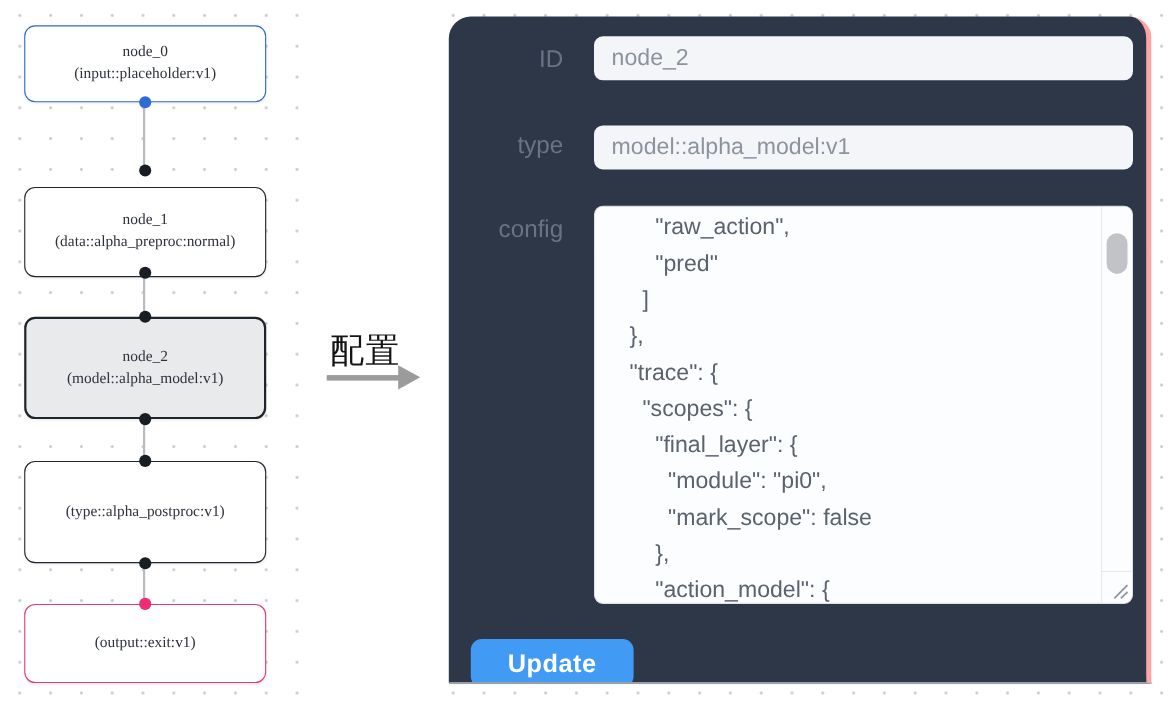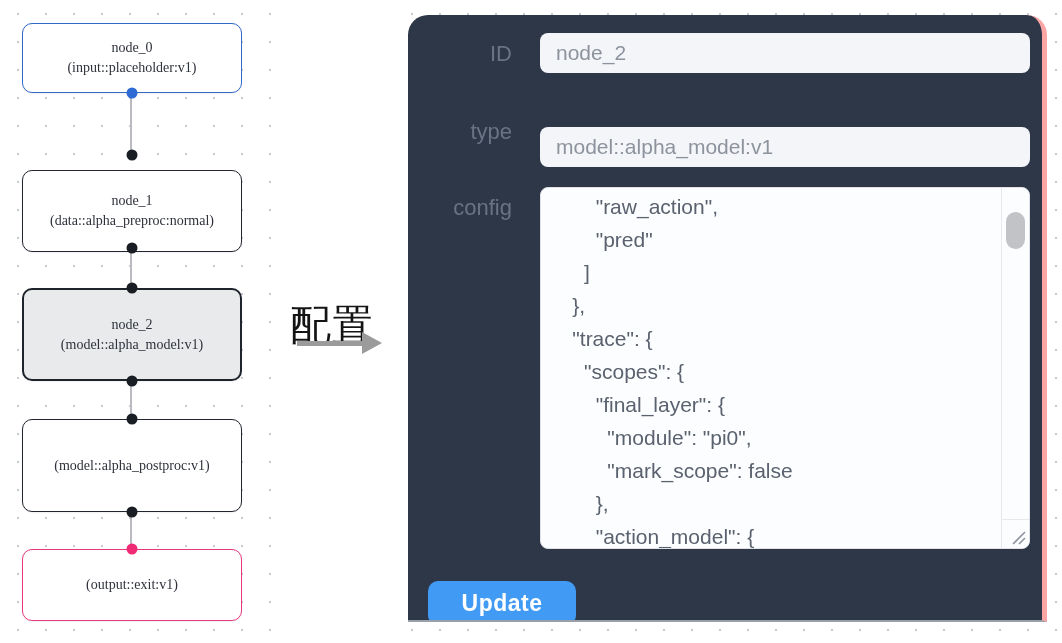--- a/index.html
+++ b/index.html
@@ -43,21 +43,21 @@
     position: absolute; width: 11px; height: 11px; border-radius: 50%;
     transform: translate(-50%, -50%); left: 132px;
   }
   .port-dark { background: #191d24; }
   .port-blue { background: #2f6bd4; }
   .port-pink { background: #f02a75; }
 
   
   #transition-label {
     position: absolute; left: 286px; top: 298px; width: 92px;
-    text-align: center; font-size: 41px; color: #141414; font-weight: 500;
+    text-align: center; font-size: 31px; color: #141414; font-weight: 500;
     letter-spacing: 1px;
   }
   #arrow-shaft {
     position: absolute; left: 297px; top: 341px; width: 66px; height: 5px;
     background: #9b9b9b;
   }
   #arrow-head {
     position: absolute; left: 362px; top: 332px; width: 0; height: 0;
     border-top: 11px solid transparent; border-bottom: 11px solid transparent;
     border-left: 20px solid #9b9b9b;
@@ -81,21 +81,21 @@
   #config-label { top: 180px; }
 
   .panel-input {
     position: absolute; left: 132px; width: 490px; height: 40px;
     background: #f3f5f9; border: none; outline: none;
     border-radius: 8px; padding: 0 16px;
     font-family: "Liberation Sans", "DejaVu Sans", sans-serif;
     font-size: 21px; color: #8d939d;
   }
   #id-input   { top: 18px; }
-  #type-input { top: 112px; }
+  #type-input { top: 99px; }
 
   #config-box {
     position: absolute; left: 132px; top: 172px; width: 490px; height: 362px;
     background: #fcfdfe; border: 1px solid #dfe2e8; border-radius: 8px;
     overflow: hidden;
   }
   #config-text {
     position: absolute; left: 0; top: 0; right: 28px; bottom: 0;
     padding: 2px 0 0 8px;
     font-family: "Liberation Sans", "DejaVu Sans", sans-serif;
@@ -143,21 +143,21 @@
 </div>
 <div id="node-1" class="flow-node">
   <div class="node-title">node_1</div>
   <div class="node-type">(data::alpha_preproc:normal)</div>
 </div>
 <div id="node-2" class="flow-node">
   <div class="node-title">node_2</div>
   <div class="node-type">(model::alpha_model:v1)</div>
 </div>
 <div id="node-3" class="flow-node">
-  <div class="node-type">(model::alpha_postproc:v1)</div>
+  <div class="node-type">(type::alpha_postproc:v1)</div>
 </div>
 <div id="node-4" class="flow-node">
   <div class="node-type">(output::exit:v1)</div>
 </div>
 
 <div class="port-dot port-blue" style="top:93px;"></div>
 <div class="port-dot port-dark" style="top:155px;"></div>
 <div class="port-dot port-dark" style="top:248px;"></div>
 <div class="port-dot port-dark" style="top:288px;"></div>
 <div class="port-dot port-dark" style="top:381px;"></div>

